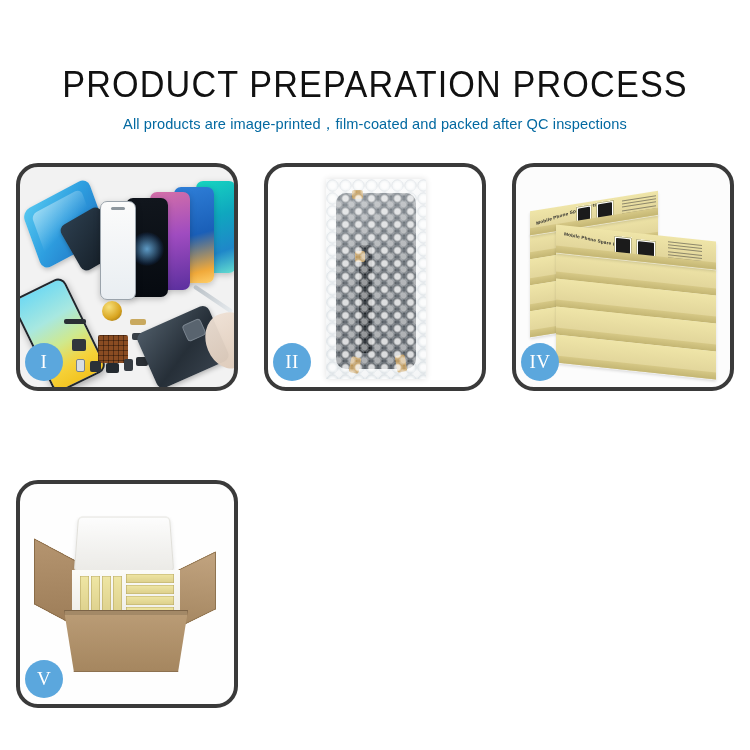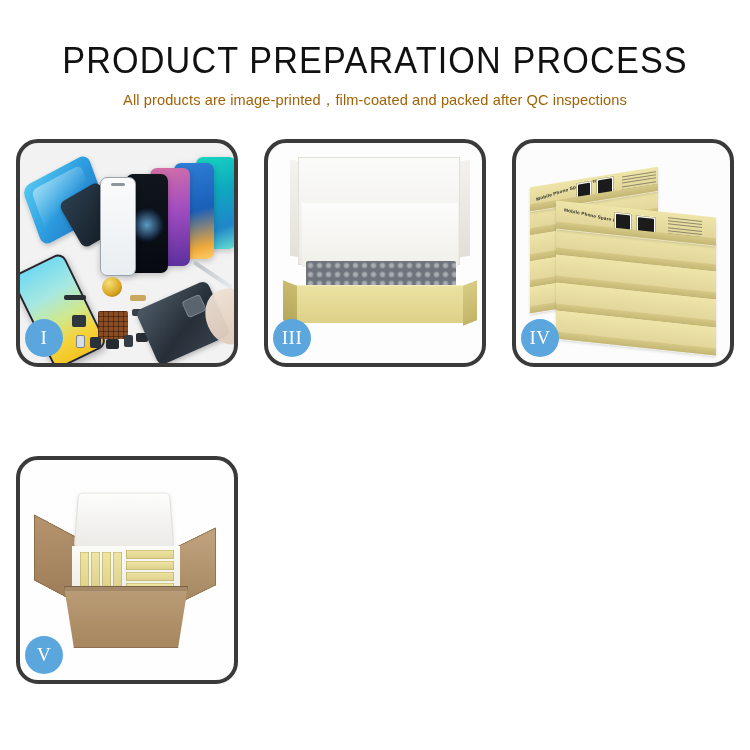--- a/index.html
+++ b/index.html
@@ -4,36 +4,36 @@
 <title>Product Preparation Process</title>
 <style>
   * { box-sizing: border-box; }
   html, body {
     margin: 0; padding: 0;
     width: 750px; height: 750px;
     background: #ffffff;
     font-family: "Liberation Sans", "DejaVu Sans", sans-serif;
     overflow: hidden;
   }
-  .page { position: relative; width: 750px; height: 602px; background: #fff; }
+  .page { position: relative; width: 750px; height: 602px; background: #fff; margin-top: 24px; }
 
   
   .header { position: absolute; left: 0; top: 0; width: 750px; text-align: center; }
   .title {
     margin: 0; padding-top: 41px;
     font-size: 36px; line-height: 40px;
     font-weight: 400; color: #111111;
     letter-spacing: 1.2px;
     transform: scaleX(0.95); transform-origin: center;
     white-space: nowrap;
   }
   .subtitle {
     margin: 0; padding-top: 9px;
     font-size: 14.6px; line-height: 20px;
-    font-weight: 400; color: #a16207;
+    font-weight: 400; color: #0369a1;
     letter-spacing: 0.1px;
     white-space: nowrap;
   }
 
   
   .grid {
     position: absolute; left: 16px; top: 139px;
     width: 718px; height: 545px;
     display: grid;
     grid-template-columns: repeat(3, 222px);
@@ -358,32 +358,36 @@
         <div class="bar b7"></div>
         <div class="bar b8"></div>
         <div class="bar b9"></div>
         <div class="back-housing"></div>
         <div class="tweezer"></div>
         <div class="hand"></div>
       </div>
       <div class="badge">I</div>
     </div>
 
-
-    <div class="panel p3">
+    <div class="panel p2">
       <div class="photo">
-        <div class="lidleft"></div>
-        <div class="lidright"></div>
-        <div class="lid"></div>
-        <div class="foam"></div>
-        <div class="wrap"></div>
-        <div class="boxfront"></div>
+        <div class="pack">
+          <div class="inner"></div>
+          <div class="flexstrip"></div>
+          <div class="tab t1"></div>
+          <div class="tab t2"></div>
+          <div class="tab t3"></div>
+          <div class="tab t4"></div>
+          <div class="bubbles"></div>
+          <div class="bubbles2"></div>
+        </div>
       </div>
-      <div class="badge">III</div>
+      <div class="badge">II</div>
     </div>
+
 
     <div class="panel p4">
       <div class="photo">
         <div class="stack">
 
           <div class="bx" style="left:8px;  top:34px;  width:128px; height:26px; transform: skewY(-9deg);">
               <div class="edge"></div>
             </div>
           <div class="bx" style="left:8px;  top:60px;  width:128px; height:26px; transform: skewY(-9deg);">
               <div class="edge"></div>

